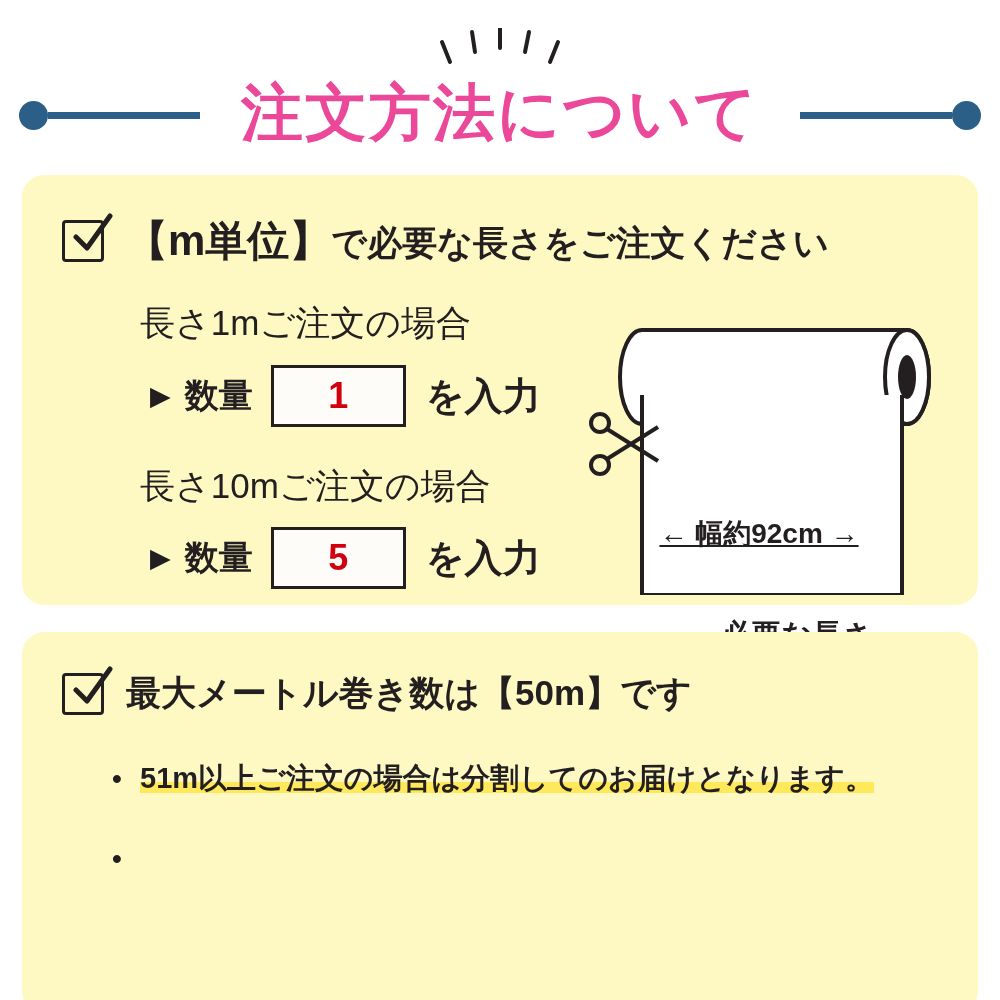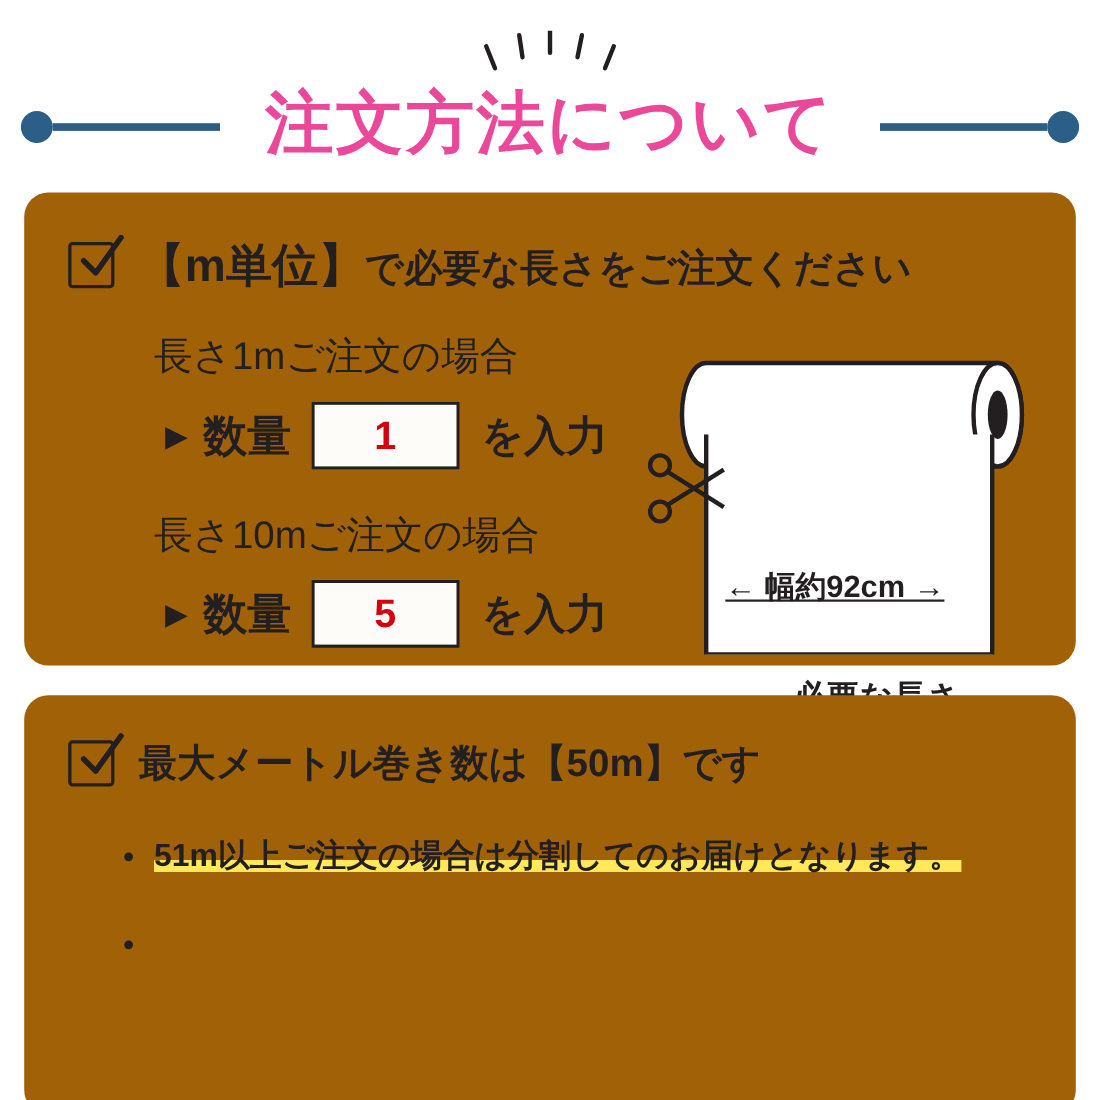--- a/index.html
+++ b/index.html
@@ -31,21 +31,21 @@
   .dot {
     position:absolute; top:81px; width:29px; height:29px; border-radius:50%;
     background:#2b5f87;
   }
   .dot-left { left:19px; }
   .dot-right { right:19px; }
 
   
   .panel {
     position:absolute; left:22px; width:956px;
-    background:#a16207; border-radius:22px;
+    background:#fef9c3; border-radius:22px;
   }
   #panel-order { top:175px; height:430px; }
   #panel-max   { top:632px; height:381px; }
 
   .check-row { position:absolute; display:flex; align-items:center; }
   .checkbox {
     width:42px; height:42px; border:3px solid #231f20; border-radius:4px;
     position:relative; flex:0 0 auto;
   }
   .checkbox .tick {
@@ -53,21 +53,21 @@
   }
   .check-text { font-size:35px; font-weight:bold; margin-left:22px; white-space:nowrap; }
   .check-text .big { font-size:42px; }
 
   
   .case-label {
     position:absolute; font-size:35px; font-weight:normal; letter-spacing:0px;
   }
   .qty-row { position:absolute; display:flex; align-items:center; }
   .tri { font-size:27px; margin-right:14px; }
-  .qty-word { font-size:40px; font-weight:bold; margin-right:18px; }
+  .qty-word { font-size:34px; font-weight:bold; margin-right:18px; }
   .qty-box {
     border:3px solid #231f20; background:#fdfcf8;
     width:135px; height:62px; display:flex; align-items:center; justify-content:center;
     font-size:36px; font-weight:bold; color:#d2000e;
   }
   .enter-word { font-size:38px; font-weight:bold; margin-left:20px; }
   .roll-caption {
     position:absolute; left:640px; top:440px; width:270px; text-align:center;
     font-size:30px; font-weight:bold; line-height:1.35; color:#231f20;
   }

